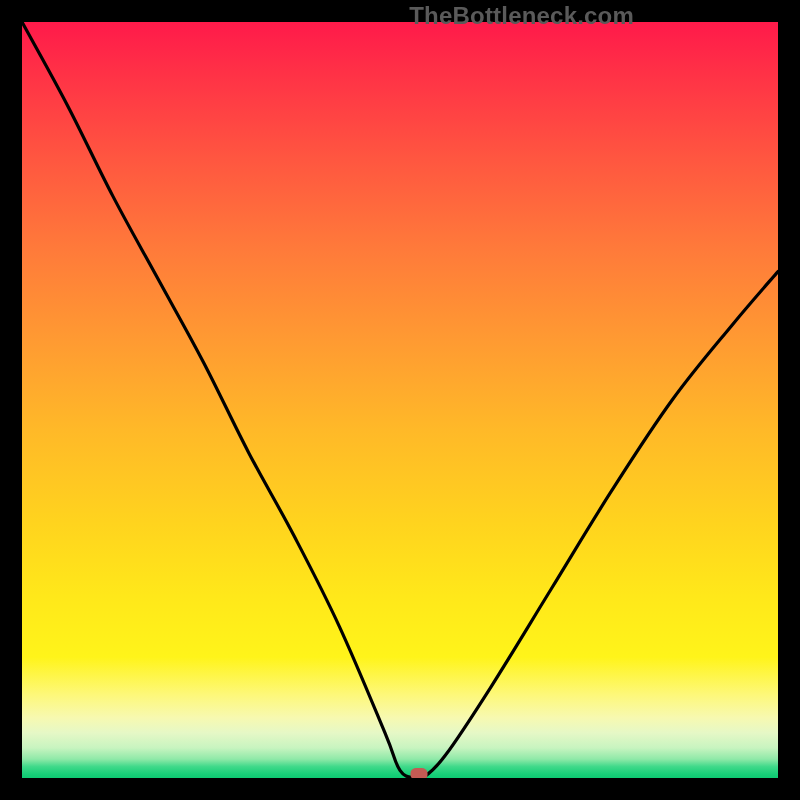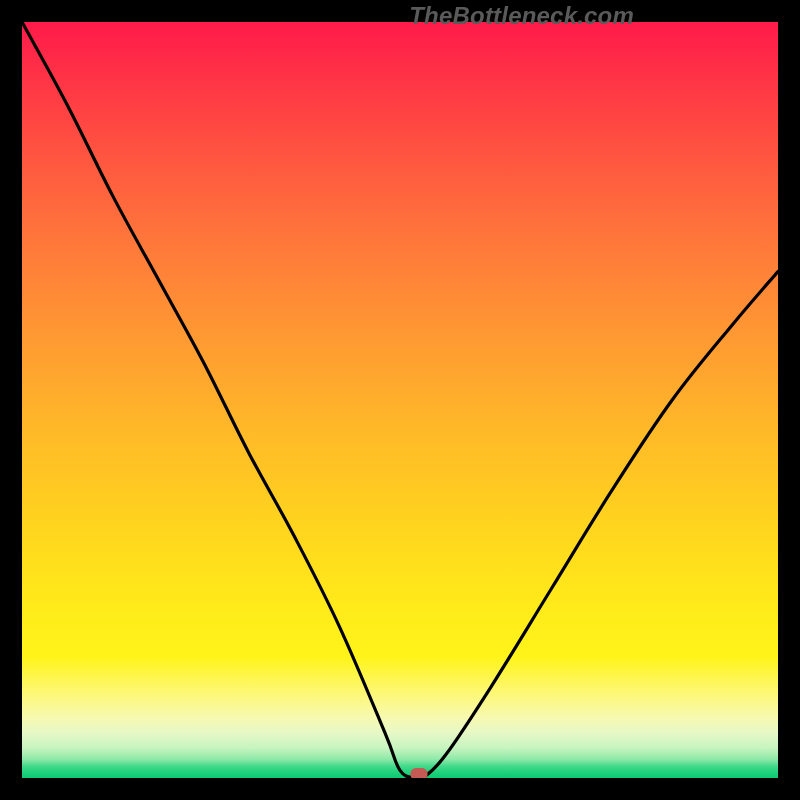--- a/index.html
+++ b/index.html
@@ -9,21 +9,20 @@
     height: 800px;
     background: #000;
     font-family: Arial, Helvetica, sans-serif;
     overflow: hidden;
   }
   .frame {
     position: relative;
     width: 648px;
     height: 800px;
     background: #000;
-    font-style: italic;
   }
   .watermark {
     position: absolute;
     top: 2px;
     right: 14px;
     color: #5a5a5a;
     font-size: 24px;
     font-weight: 600;
     letter-spacing: 0.2px;
     z-index: 40;

